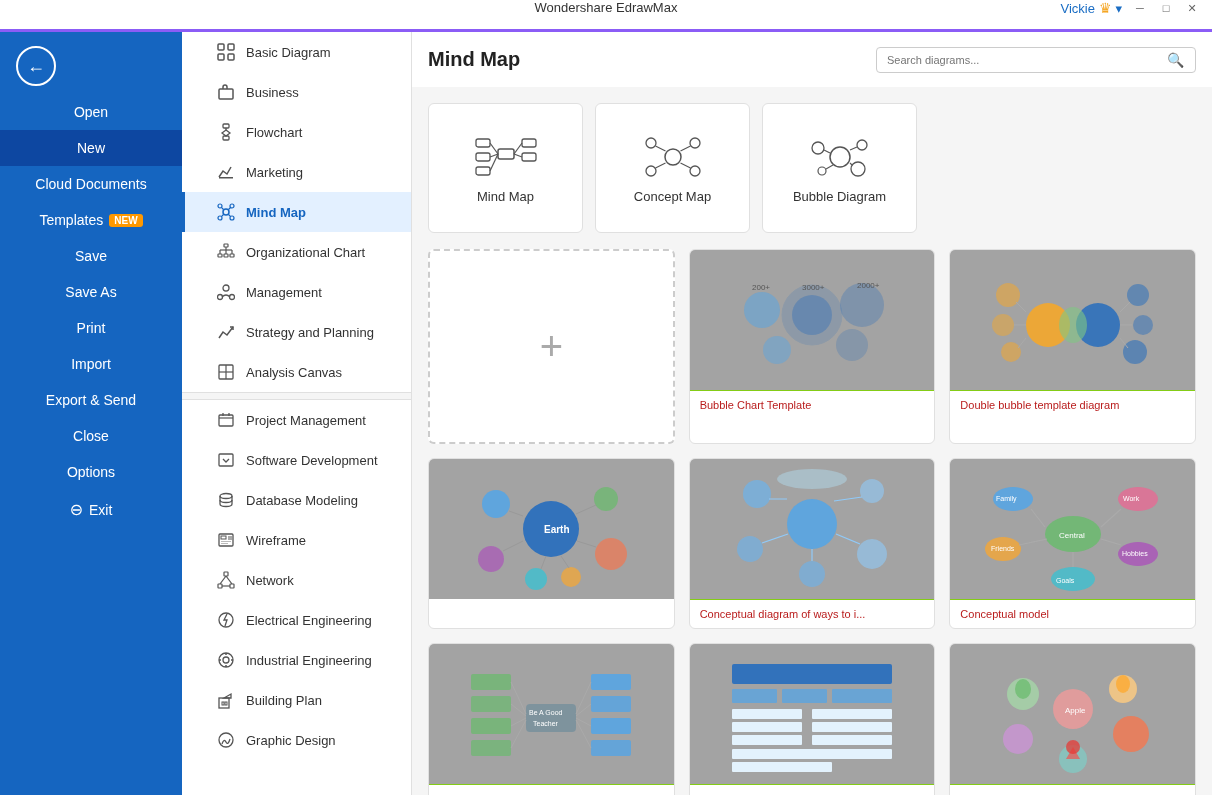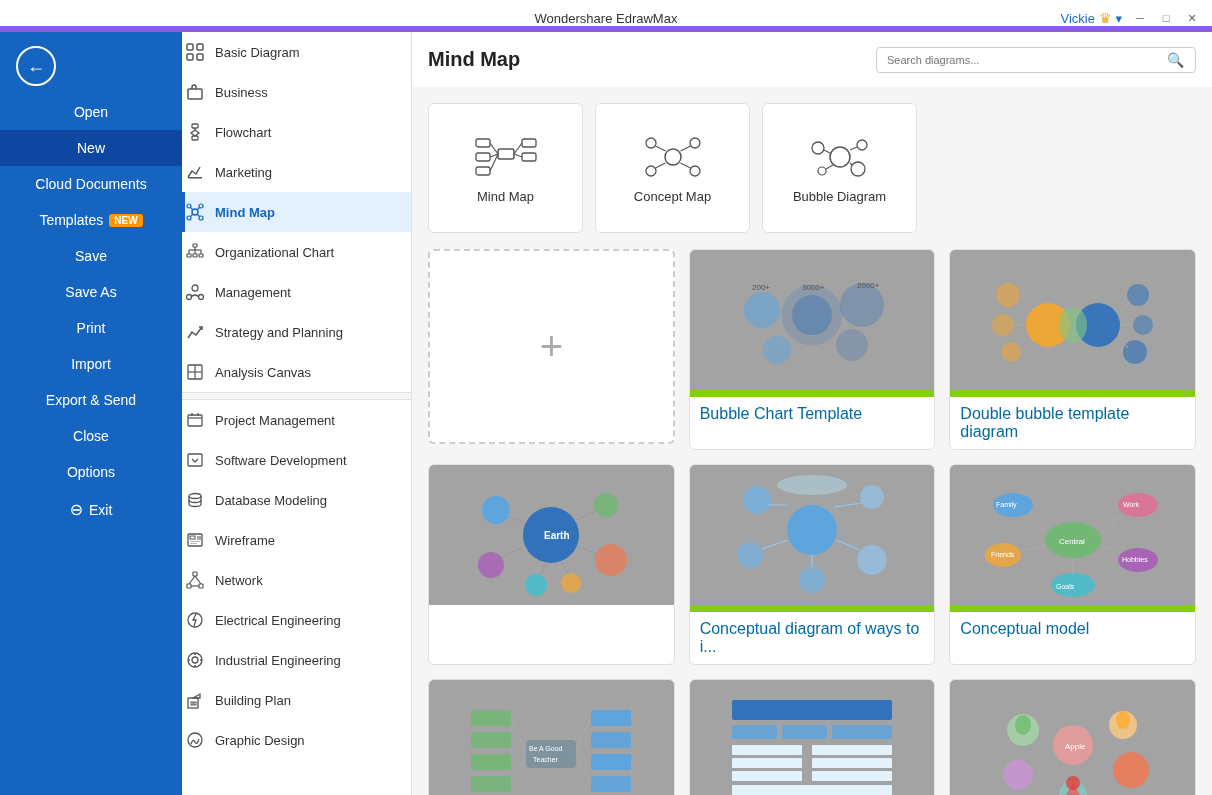--- a/index.html
+++ b/index.html
@@ -3,24 +3,24 @@
   <meta charset="utf-8">
   <style>
     * { box-sizing: border-box; margin: 0; padding: 0; }
     body { font-family: 'Segoe UI', Arial, sans-serif; background: #f0f0f0; width: 1212px; height: 795px; overflow: hidden; display: flex; flex-direction: column; }
 
     
     .titlebar {
       height: 32px;
       background: #fff;
       display: flex;
-      align-items: flex-end;
+      align-items: flex-start;
       justify-content: space-between;
       padding: 0 12px;
-      border-bottom: 6px solid #8b5cf6;
+      border-bottom: 3px solid #8b5cf6;
       flex-shrink: 0;
     }
     .titlebar-title { flex: 1; text-align: center; font-size: 13px; color: #333; }
     .titlebar-btn { width: 16px; height: 16px; display: flex; align-items: center; justify-content: center; cursor: pointer; font-size: 11px; color: #666; }
     .titlebar-user { display: flex; align-items: center; gap: 4px; font-size: 13px; color: #1a6dc4; cursor: pointer; }
     .titlebar-left { width: 200px; }
     .titlebar-right { width: 200px; display: flex; justify-content: flex-end; align-items: center; gap: 10px; }
     .crown-icon { color: #f5a623; font-size: 14px; }
 
     
@@ -76,21 +76,21 @@
       width: 230px;
       background: #fff;
       border-right: 1px solid #e0e0e0;
       overflow-y: auto;
       flex-shrink: 0;
     }
     .category-item {
       display: flex;
       align-items: center;
       gap: 10px;
-      padding: 10px 0;
+      padding: 10px 31px;
       font-size: 13px;
       color: #333;
       cursor: pointer;
       border-left: 3px solid transparent;
     }
     .category-item.active {
       background: #e3f0ff;
       color: #1565c0;
       border-left: 3px solid #1565c0;
       font-weight: 600;
@@ -176,23 +176,23 @@
     .template-thumb {
       height: 140px;
       background: #a3a3a3;
       display: flex;
       align-items: flex-end;
       justify-content: center;
       overflow: hidden;
     }
     .template-label {
       padding: 8px 10px;
-      font-size: 16px;
-      color: #0369a1;
-      border-top: 7px solid #84cc16;
+      font-size: 11px;
+      color: #b91c1c;
+      border-top: 1px solid #84cc16;
     }
     .new-template-card {
       background: #fff;
       border: 2px dashed #ccc;
       border-radius: 6px;
       height: 195px;
       display: flex;
       align-items: center;
       justify-content: center;
       cursor: pointer;

